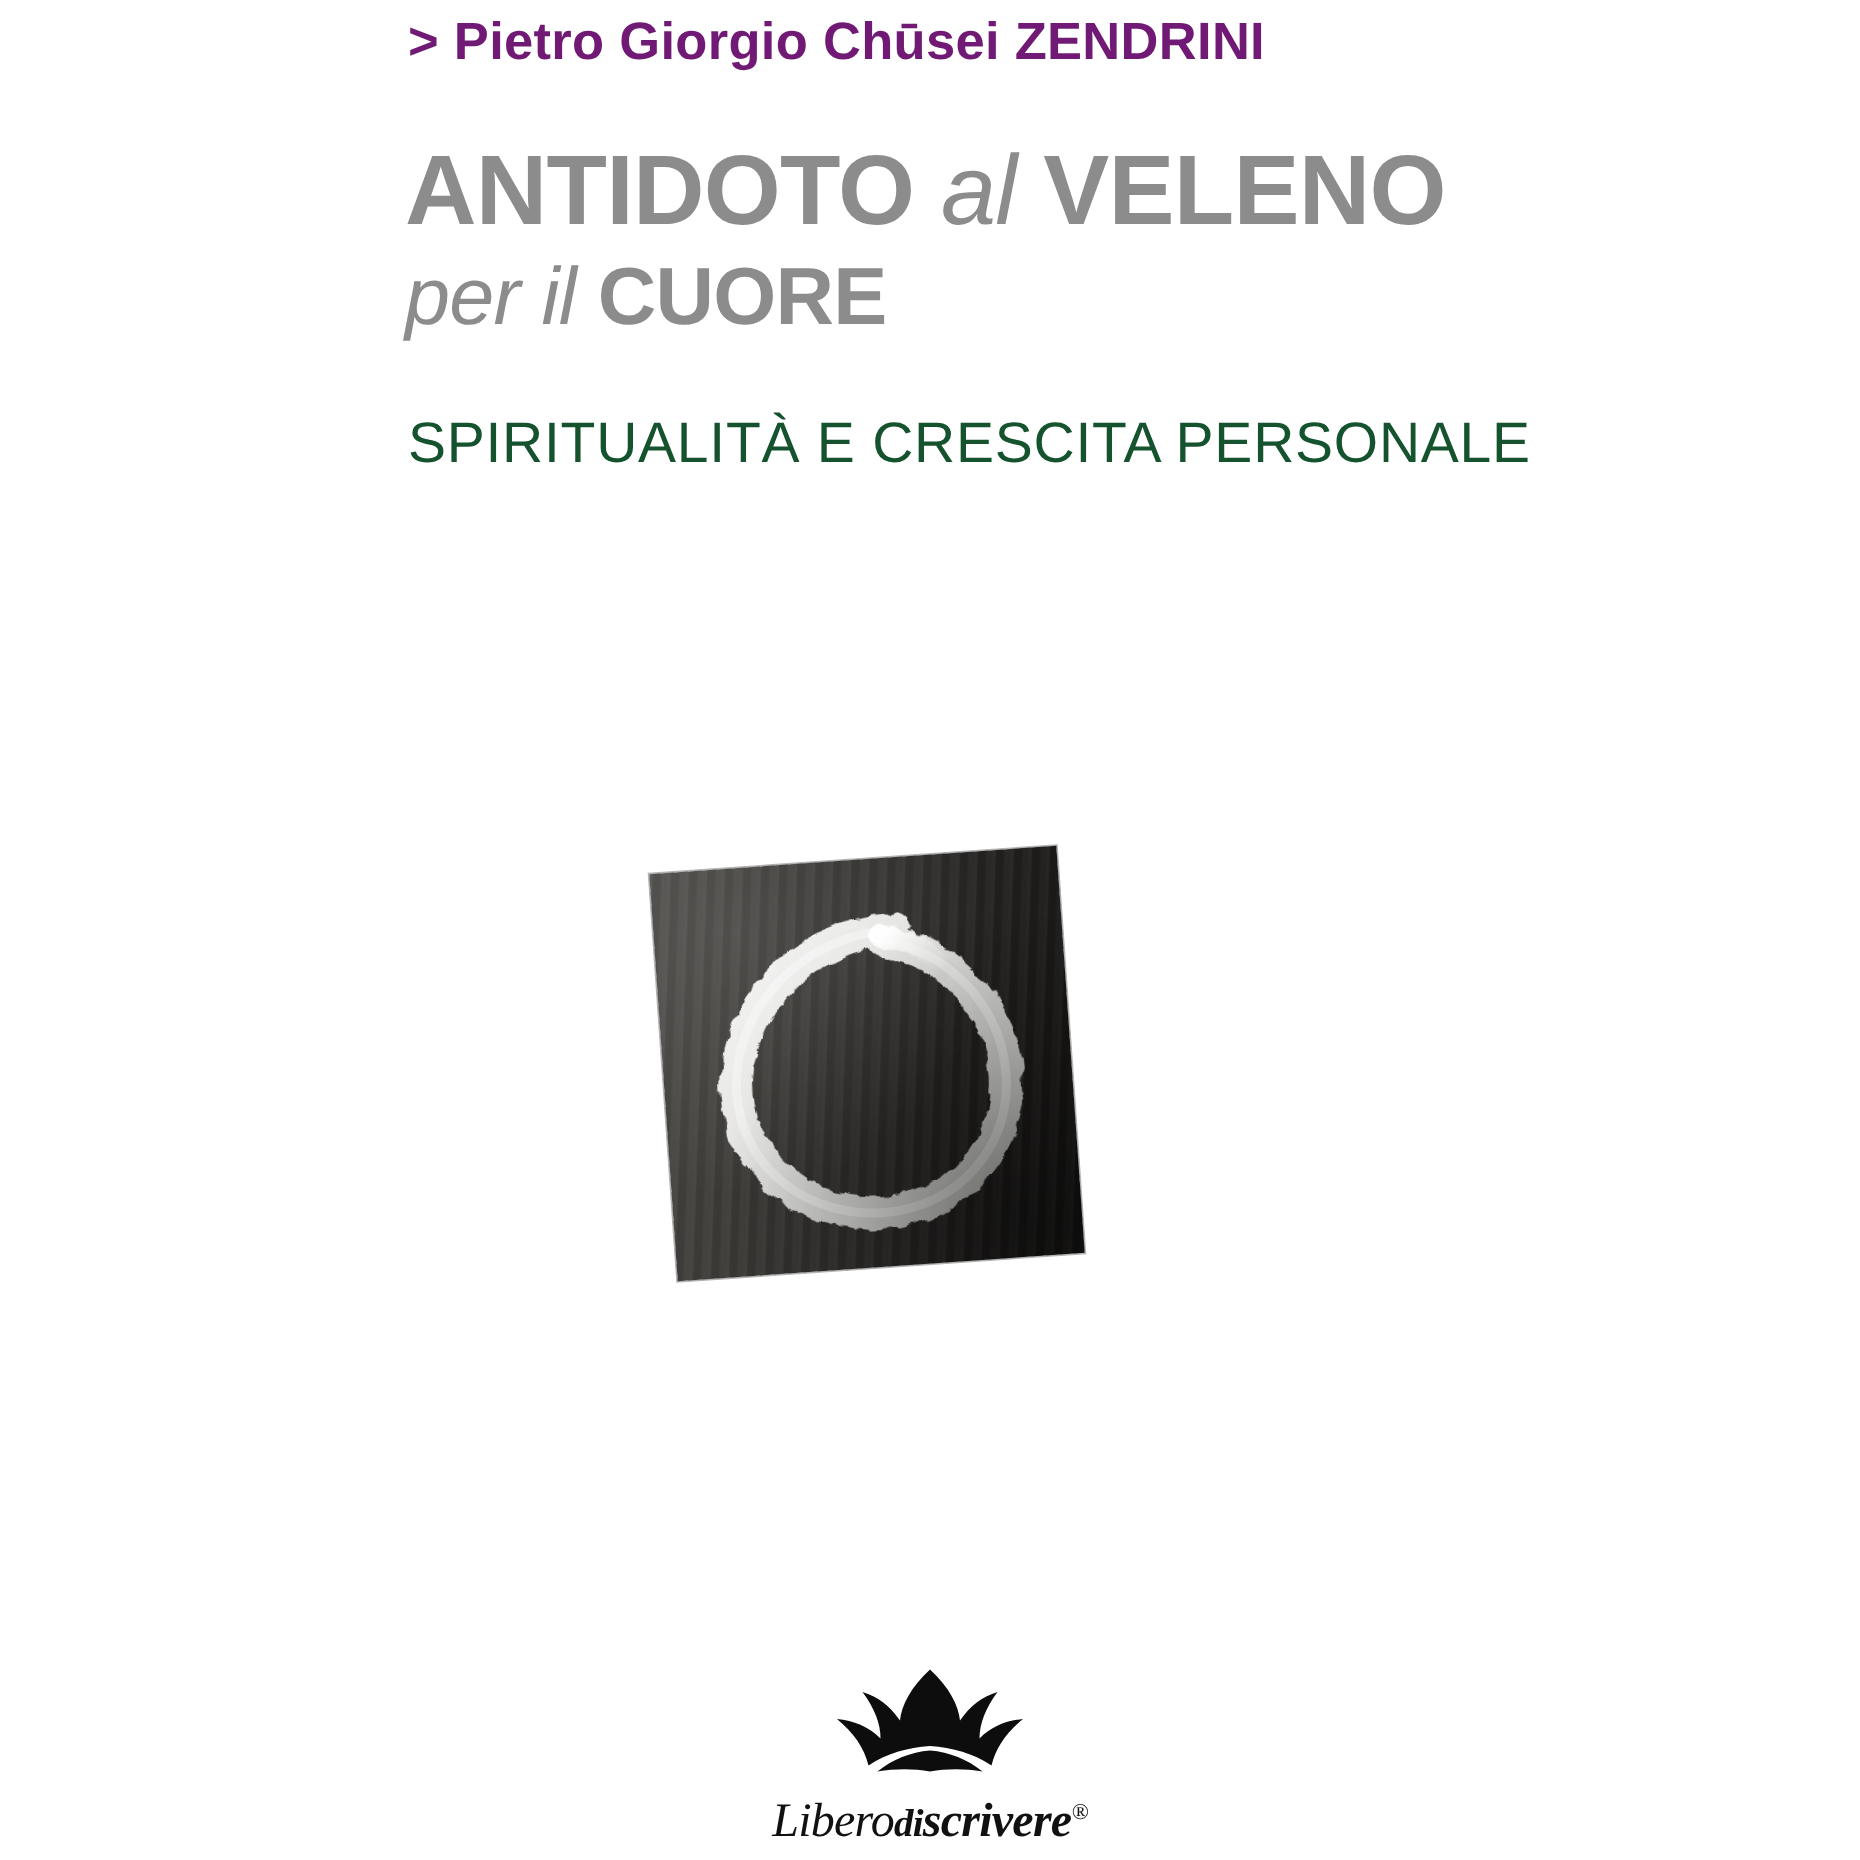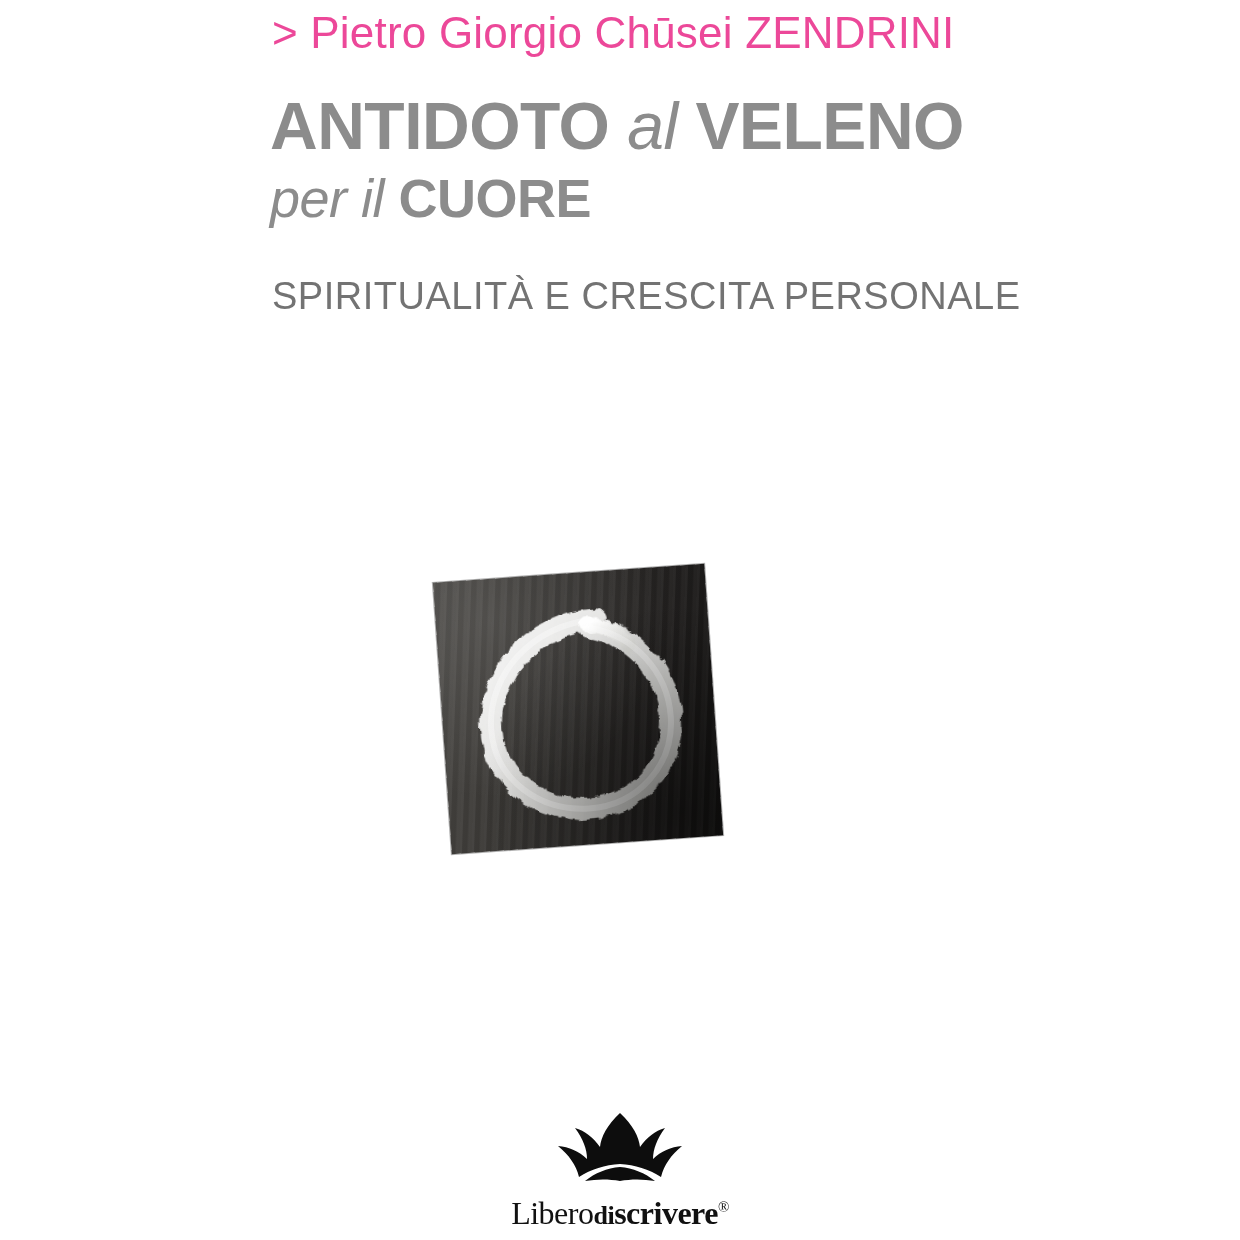--- a/index.html
+++ b/index.html
@@ -19,23 +19,23 @@
     position: absolute;
     inset: 0;
     background: #ffffff;
   }
 
   
   .author-line {
     position: absolute;
     left: 272px;
     top: 8px;
-    font-size: 44px;
-    font-weight: normal;
-    color: #ec4899;
+    font-size: 35px;
+    font-weight: bold;
+    color: #701a75;
     letter-spacing: 0.2px;
     white-space: nowrap;
   }
 
   
   .title-block {
     position: absolute;
     left: 270px;
     top: 58px;
     color: #8c8c8c;
@@ -57,21 +57,21 @@
     font-weight: normal;
     letter-spacing: -0.5px;
   }
 
   
   .subtitle {
     position: absolute;
     left: 272px;
     top: 275px;
     font-size: 38px;
-    color: #737373;
+    color: #14532d;
     letter-spacing: 0.5px;
     white-space: nowrap;
   }
 
   
   .artwork {
     position: absolute;
     left: 432px;
     top: 565px;
     width: 310px;
@@ -112,20 +112,21 @@
     height: 272px;
   }
 
   
   .publisher {
     position: absolute;
     left: 0;
     right: 0;
     bottom: 8px;
     text-align: center;
+    font-style: italic;
   }
   .pub-mark {
     display: block;
     margin: 0 auto;
   }
   .pub-name {
     font-family: "Liberation Serif", serif;
     font-size: 32px;
     color: #111111;
     letter-spacing: -0.5px;

